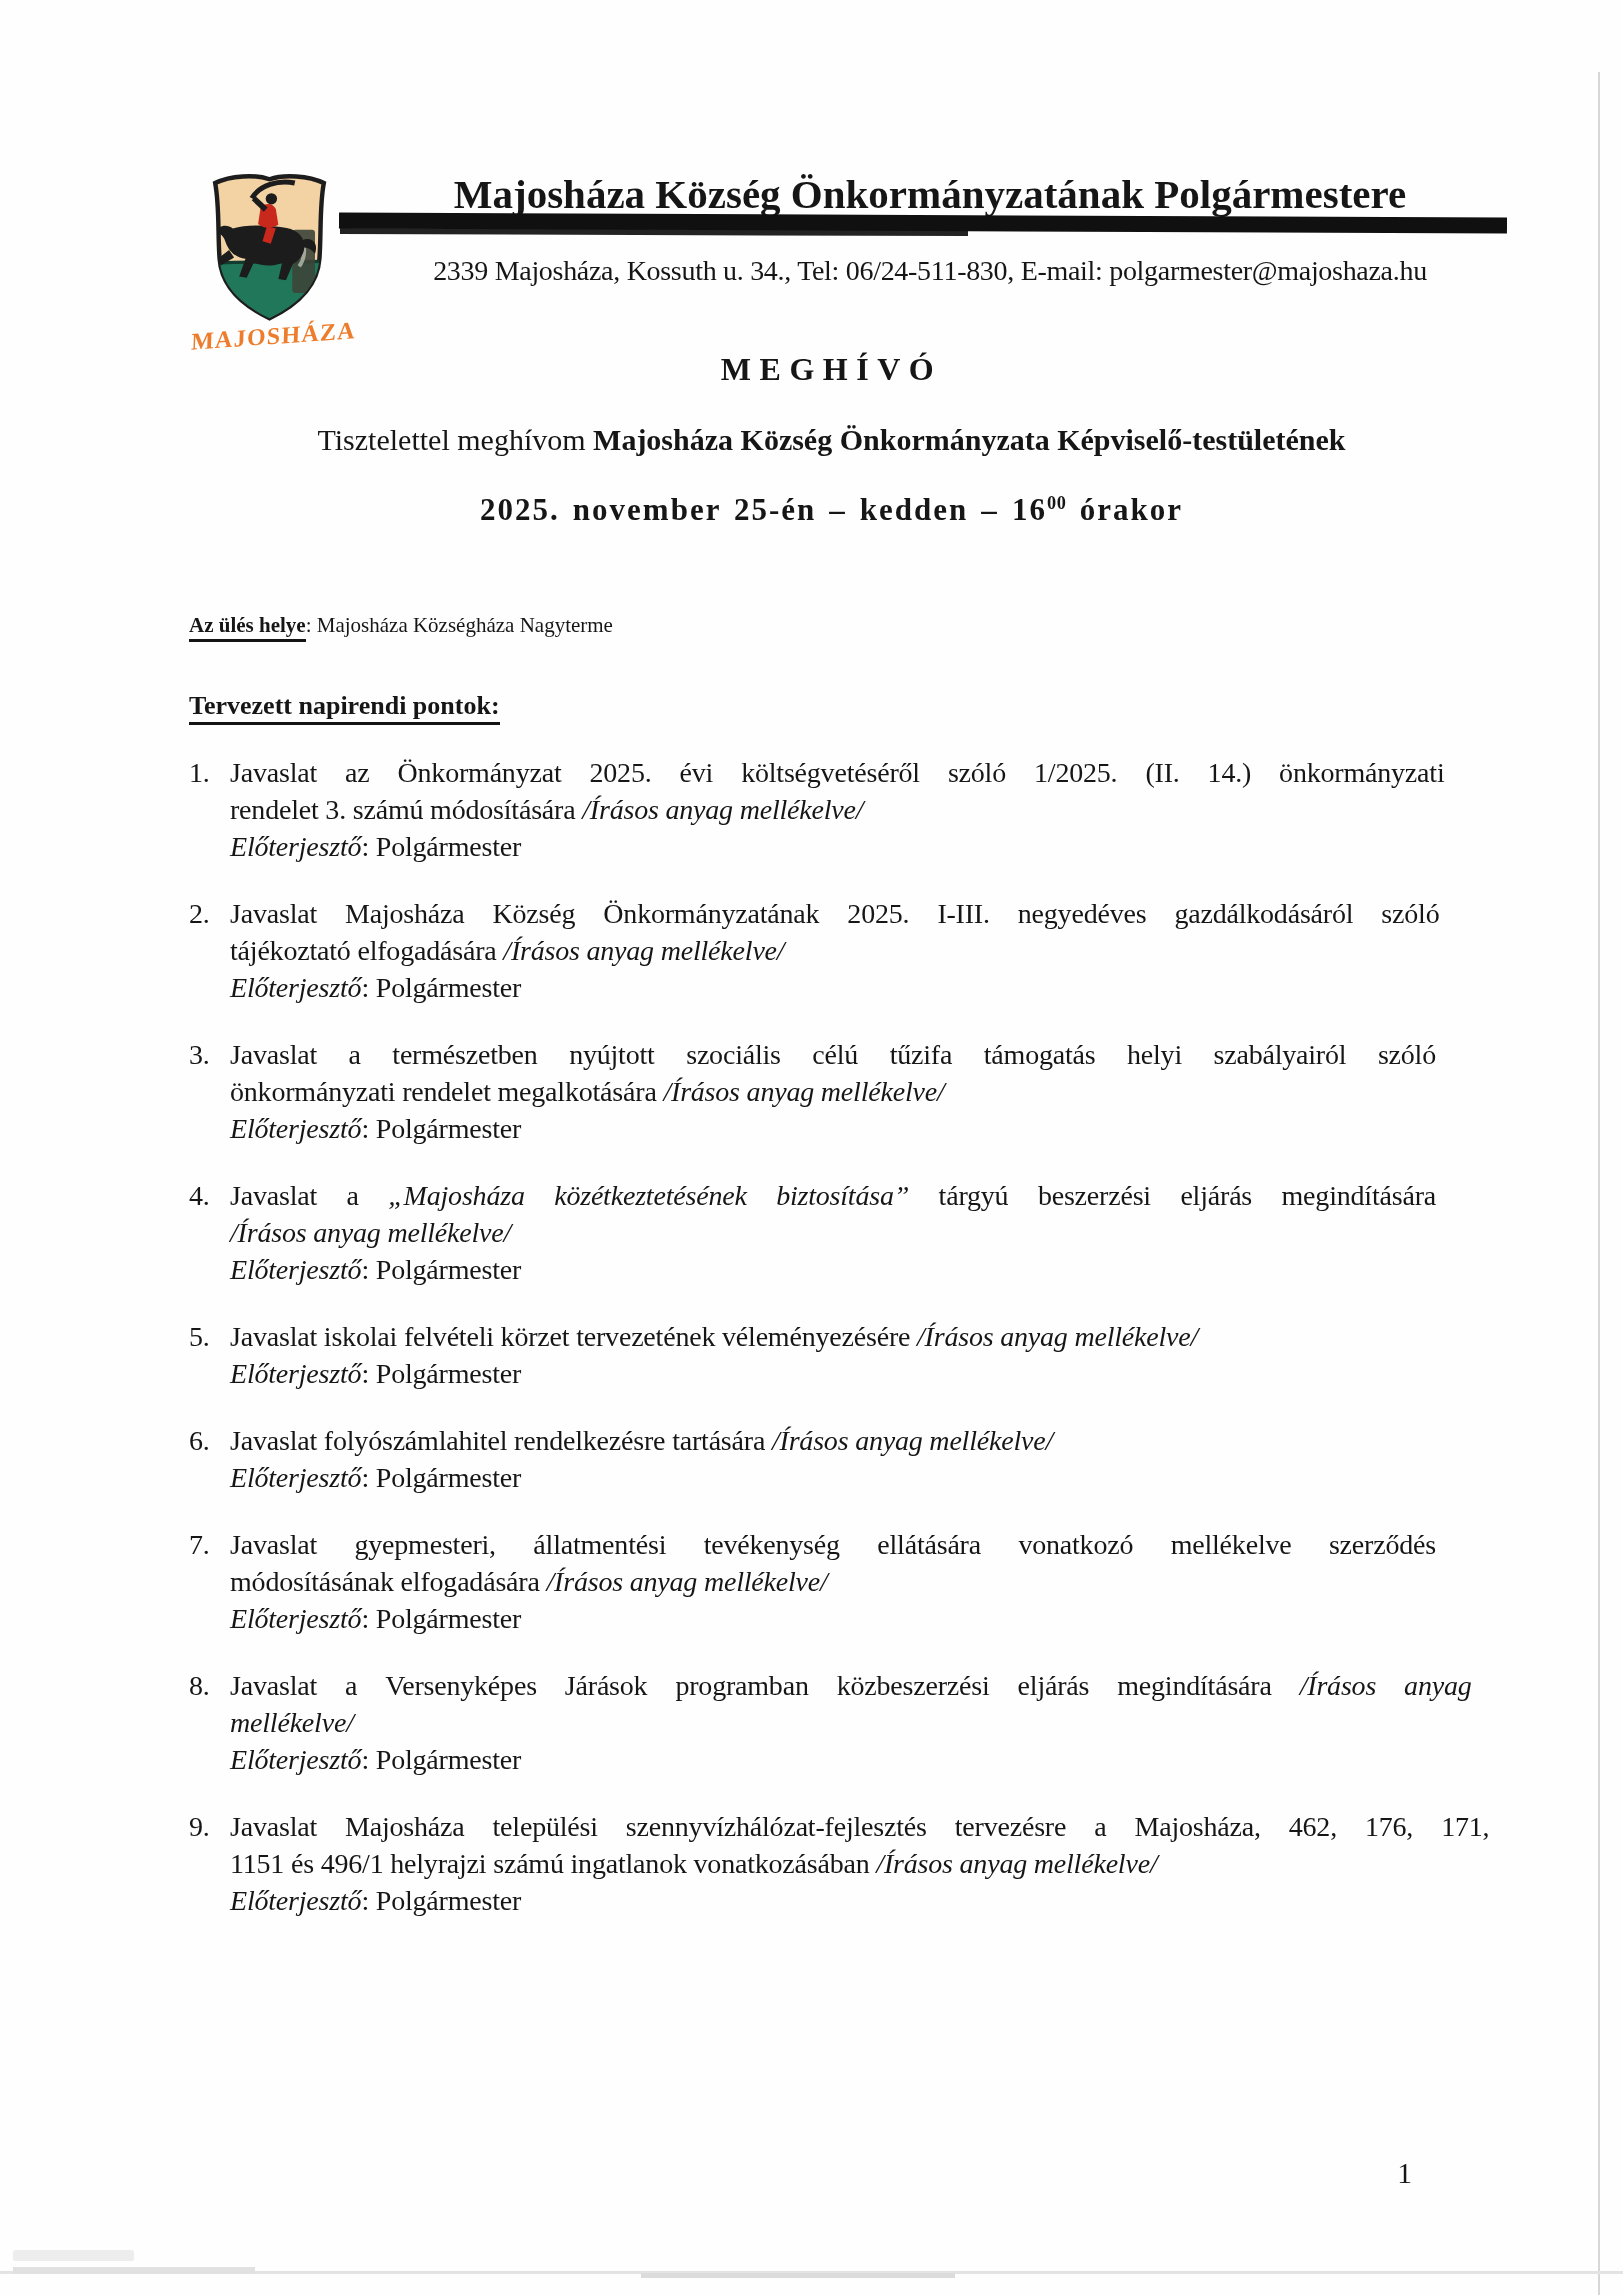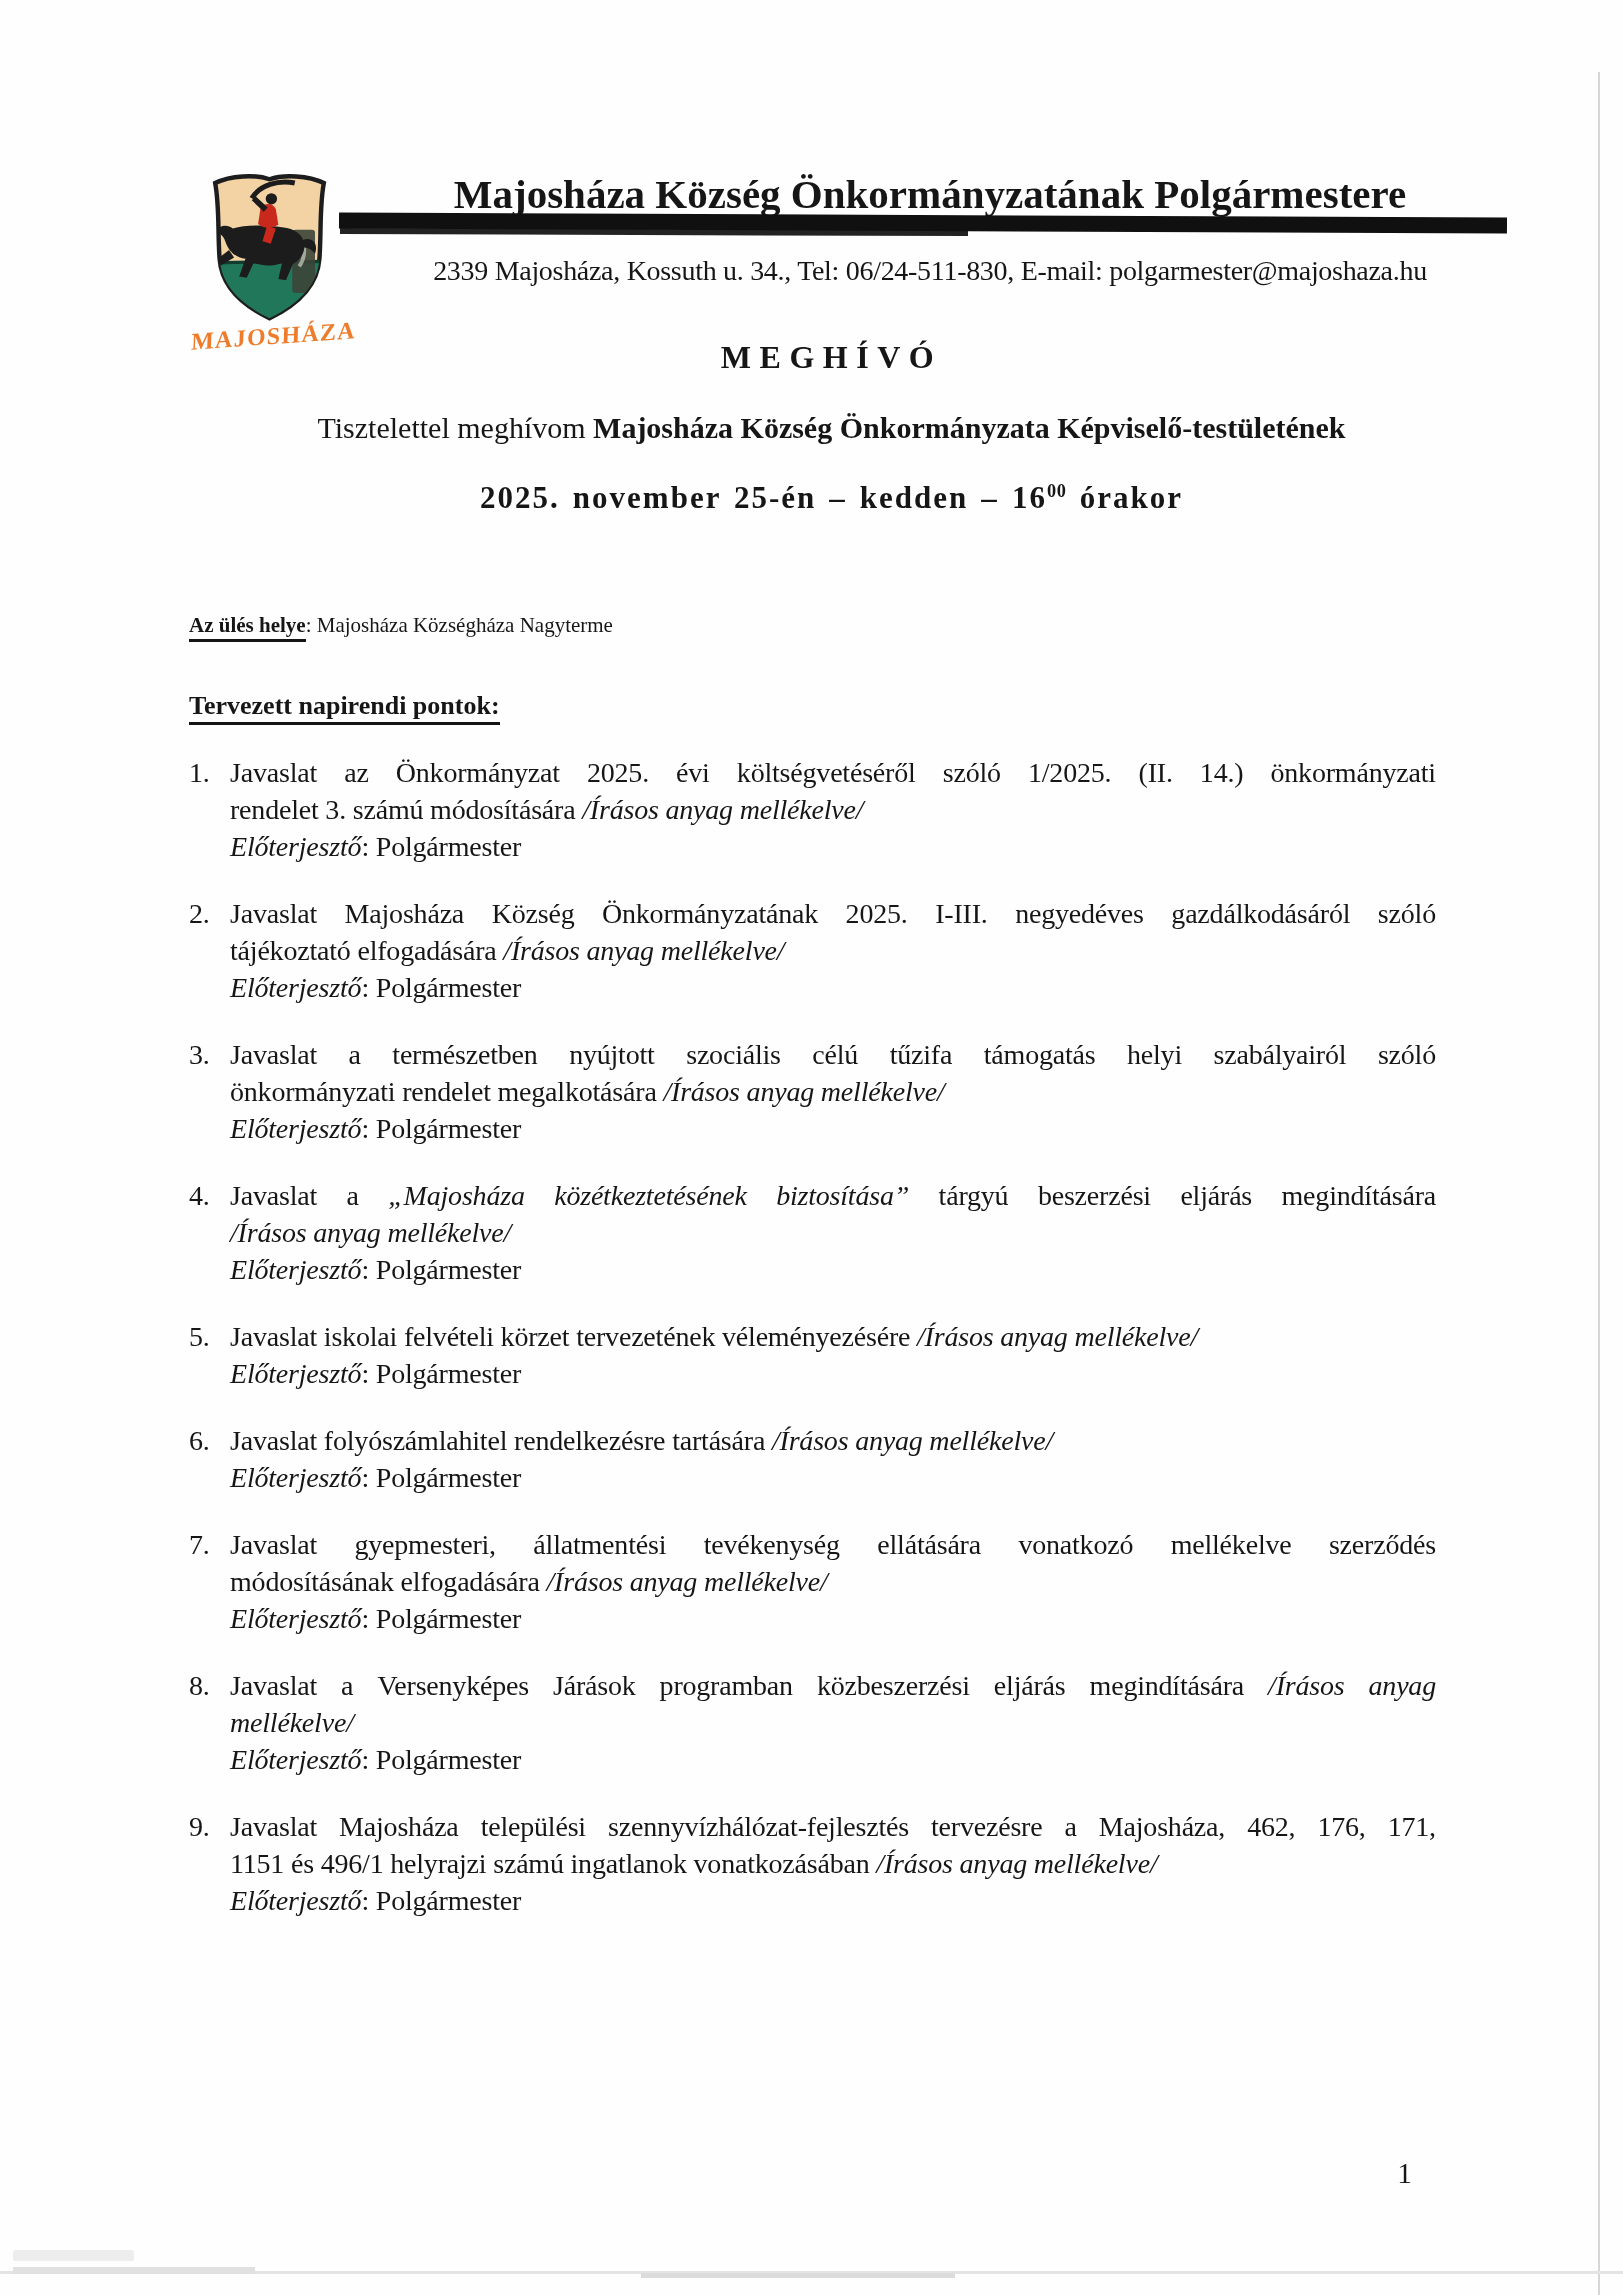--- a/index.html
+++ b/index.html
@@ -25,40 +25,40 @@
     position:absolute; left:367px; top:170px; width:1126px;
     text-align:center; font-weight:bold; font-size:41px; white-space:nowrap;
   }
   .header-bar  { position:absolute; left:339px; top:215px; width:1168px; height:16.4px; background:#101010; transform:rotate(.25deg); }
   .header-bar2 { position:absolute; left:340px; top:229px; width:628px;  height:5.9px;  background:#101010; transform:rotate(.2deg); opacity:.92; }
   .header-address {
     position:absolute; left:367px; top:240px; width:1126px;
     text-align:center; font-size:28px; letter-spacing:-0.3px; white-space:nowrap;margin-top:15px;
   }
   
-  .c-block { position:absolute; left:190px; width:1283px; text-align:center; }
+  .c-block { position:absolute; left:190px; width:1283px; text-align:center;margin-top:12px; }
   .meghivo  { top:339px; font-weight:bold; font-size:32px; letter-spacing:8.5px; }
   .invite   { top:411px; font-size:30px; }
   .dateline { top:480px; font-weight:bold; font-size:31px; letter-spacing:2px; word-spacing:3.3px; }
   .dateline sup { font-size:18.3px; vertical-align:super; letter-spacing:0.7px; }
   .session  { top:554px; font-size:30px; }
   
   .location { position:absolute; left:189px; top:613px; font-size:21px; }
   .ul-heavy { border-bottom:3.9px solid #141414; padding-bottom:2px; }
   .agenda-heading {
     position:absolute; left:189px; top:691px;
     font-weight:bold; font-size:26px;
   }
   
   .agenda-list { position:absolute; left:189px; top:754px; width:1247px; font-size:28px; letter-spacing:-0.2px; }
   .agenda-item { display:flex; margin-bottom:30px; }
   .agenda-num  { width:41px; flex:0 0 41px; line-height:37px; }
   .agenda-body { flex:1 1 auto; min-width:0; }
   .agenda-line { line-height:37px; }
-  .agenda-line.jline { display:flex; justify-content:space-between; flex-wrap:nowrap; white-space:nowrap; }
+  .agenda-line.jline { display:flex; justify-content:space-between; flex-wrap:nowrap; white-space:nowrap;gap:28px; }
   .seg-r { font-weight:normal; font-style:normal; }
   .seg-b { font-weight:bold; }
   .seg-i { font-style:italic; }
   .seg-bi{ font-weight:normal; font-style:italic; }
   
   .page-number { position:absolute; left:1375px; top:2157px; width:59px; text-align:center; font-size:29.5px; }
   .scan-vline  { position:absolute; left:1598px; top:72px; width:2px; height:2223px; background:#d7d7d7; }
   .scan-hline  { position:absolute; left:0; top:2271px; width:1623px; height:3.3px; background:#e4e4e4; }
   .scan-blob1  { position:absolute; left:13px;  top:2250px; width:121px; height:10.5px; background:#ededed; border-radius:2.6px; }
   .scan-blob2  { position:absolute; left:13px;  top:2267px; width:242px; height:7.2px; background:#e1e1e1; }

